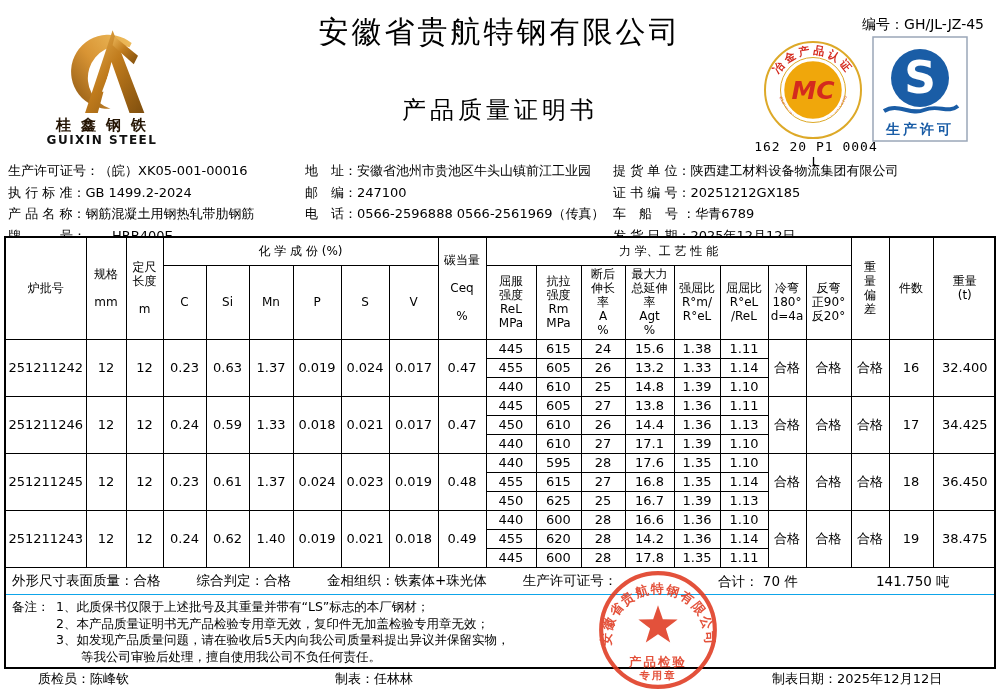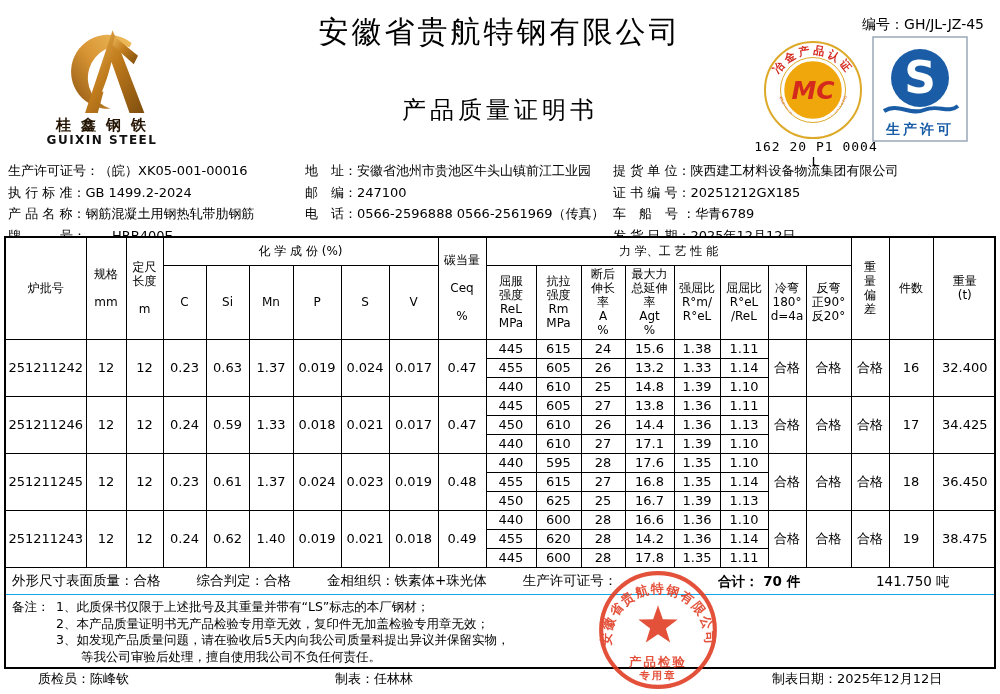--- a/index.html
+++ b/index.html
@@ -53,21 +53,21 @@
   .hrowB { height:74px; }
   .cert tbody tr { height:19px; }
   .cert tbody td { font-size:13px; }
 
   .summary-row {
     position:relative; height:27px; border-top:1px solid #000;
     display:flex; align-items:center; font-size:13.5px; white-space:nowrap;
   }
   .sum-item { margin-left:36px; }
   .sum-item:first-child { margin-left:6px; }
-  .sum-total  { position:absolute; left:712px; top:0; height:27px; display:flex; align-items:center;font-weight:bold; }
+  .sum-total  { position:absolute; left:712px; top:0; height:27px; display:flex; align-items:center; }
   .sum-weight { position:absolute; left:864px; top:0; height:27px; display:flex; align-items:center;margin-left:6px; }
 
   .notes {
     border-top:1px solid #0ea5e9; min-height:63px;
     display:flex; padding:4px 6px 2px 6px; font-size:12.5px; line-height:16.5px;
   }
   .notes-label { flex:0 0 44px; }
   .notes-lines { flex:1; }
 
   

